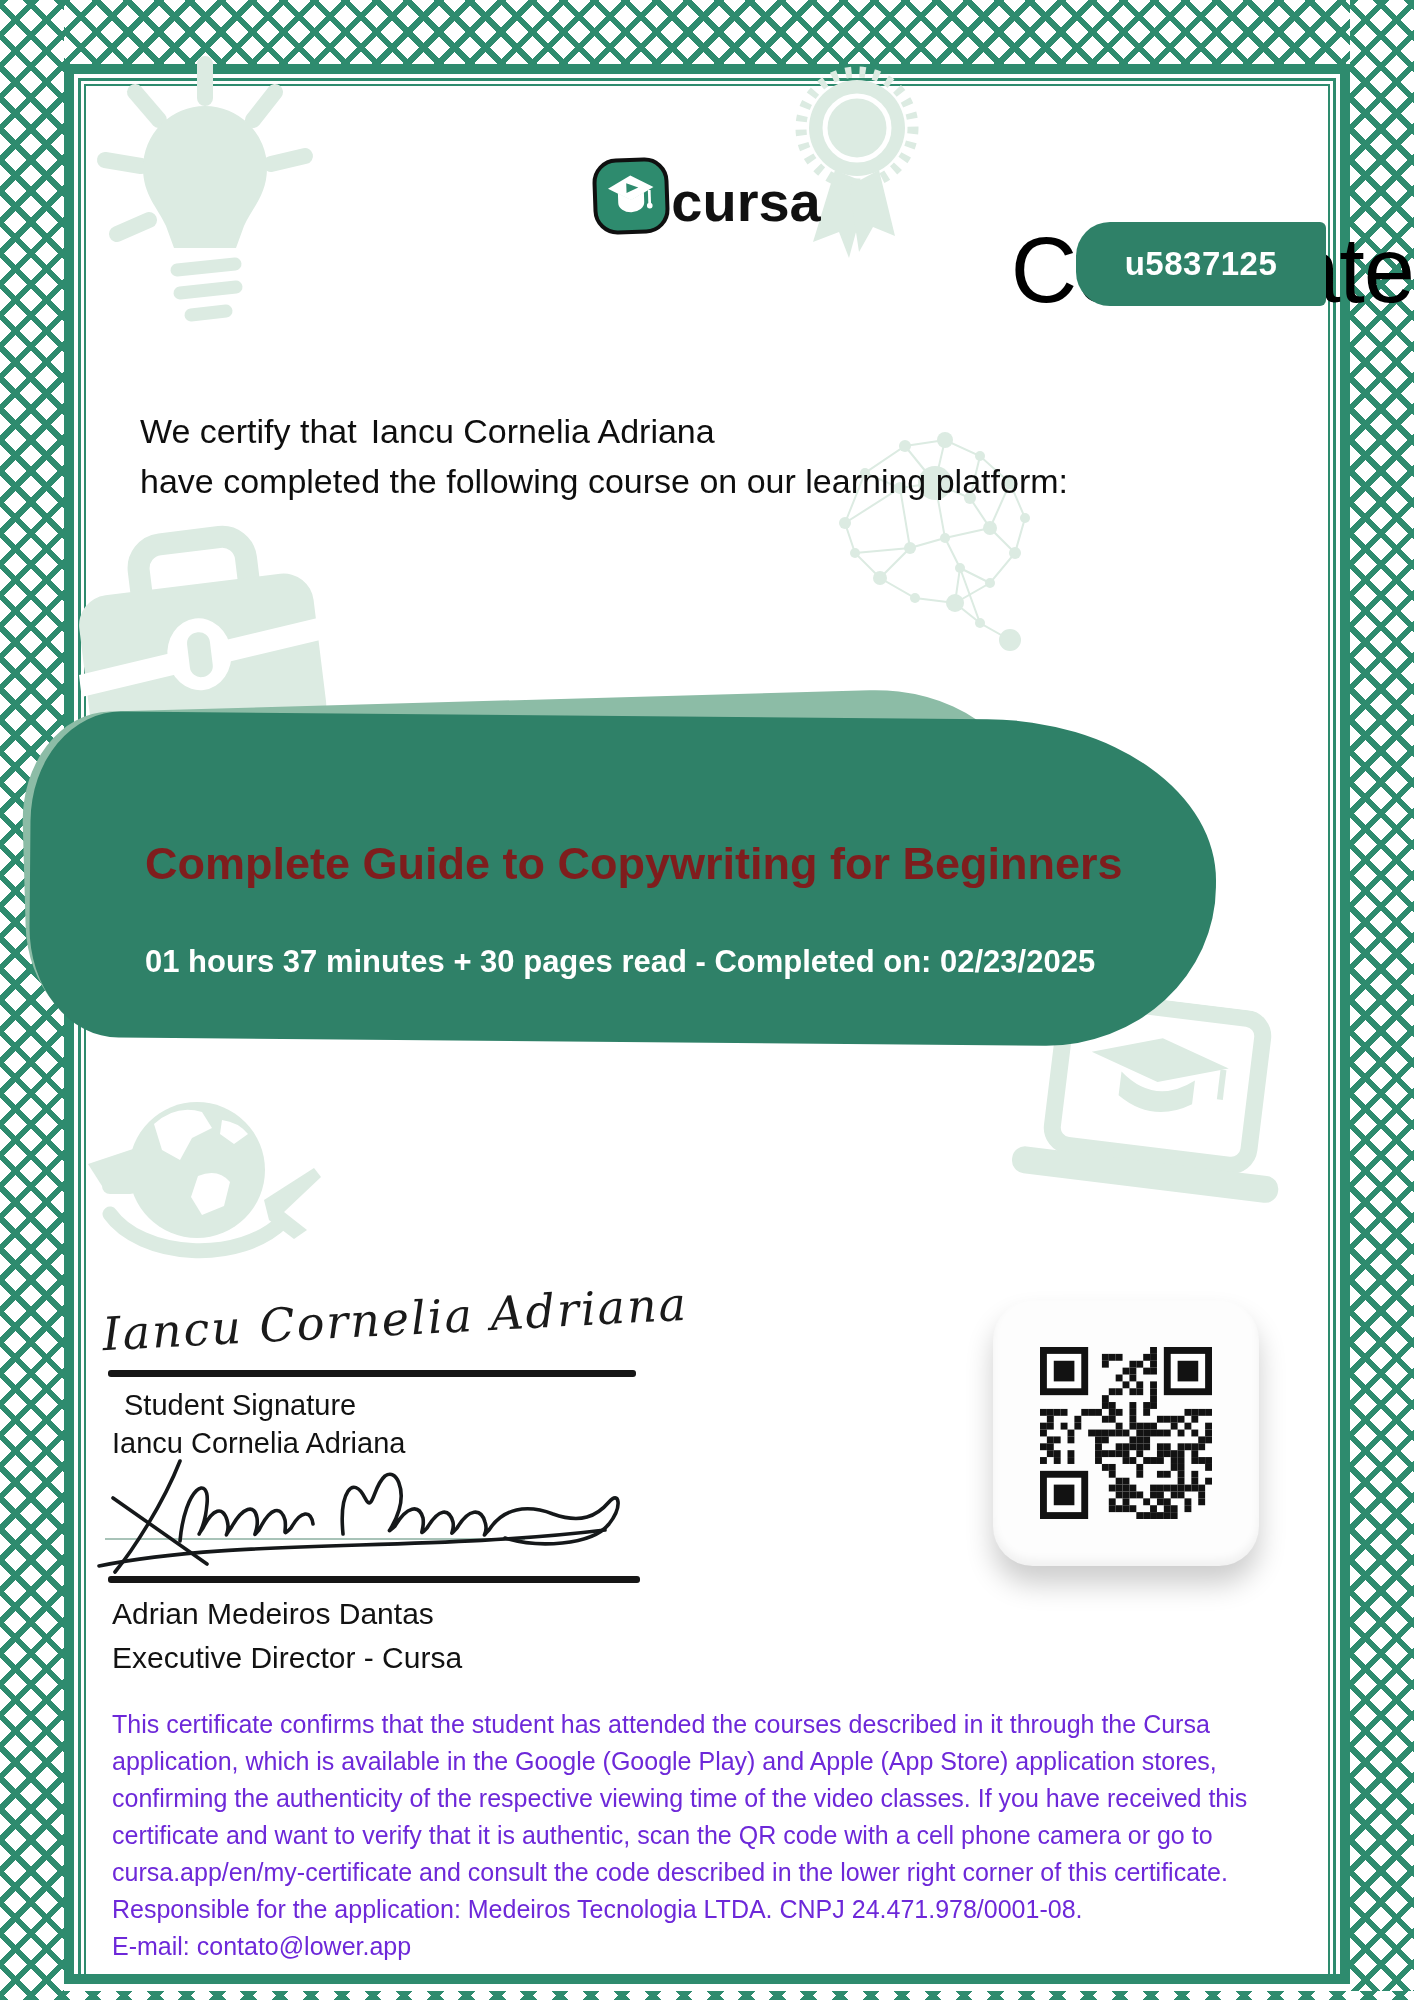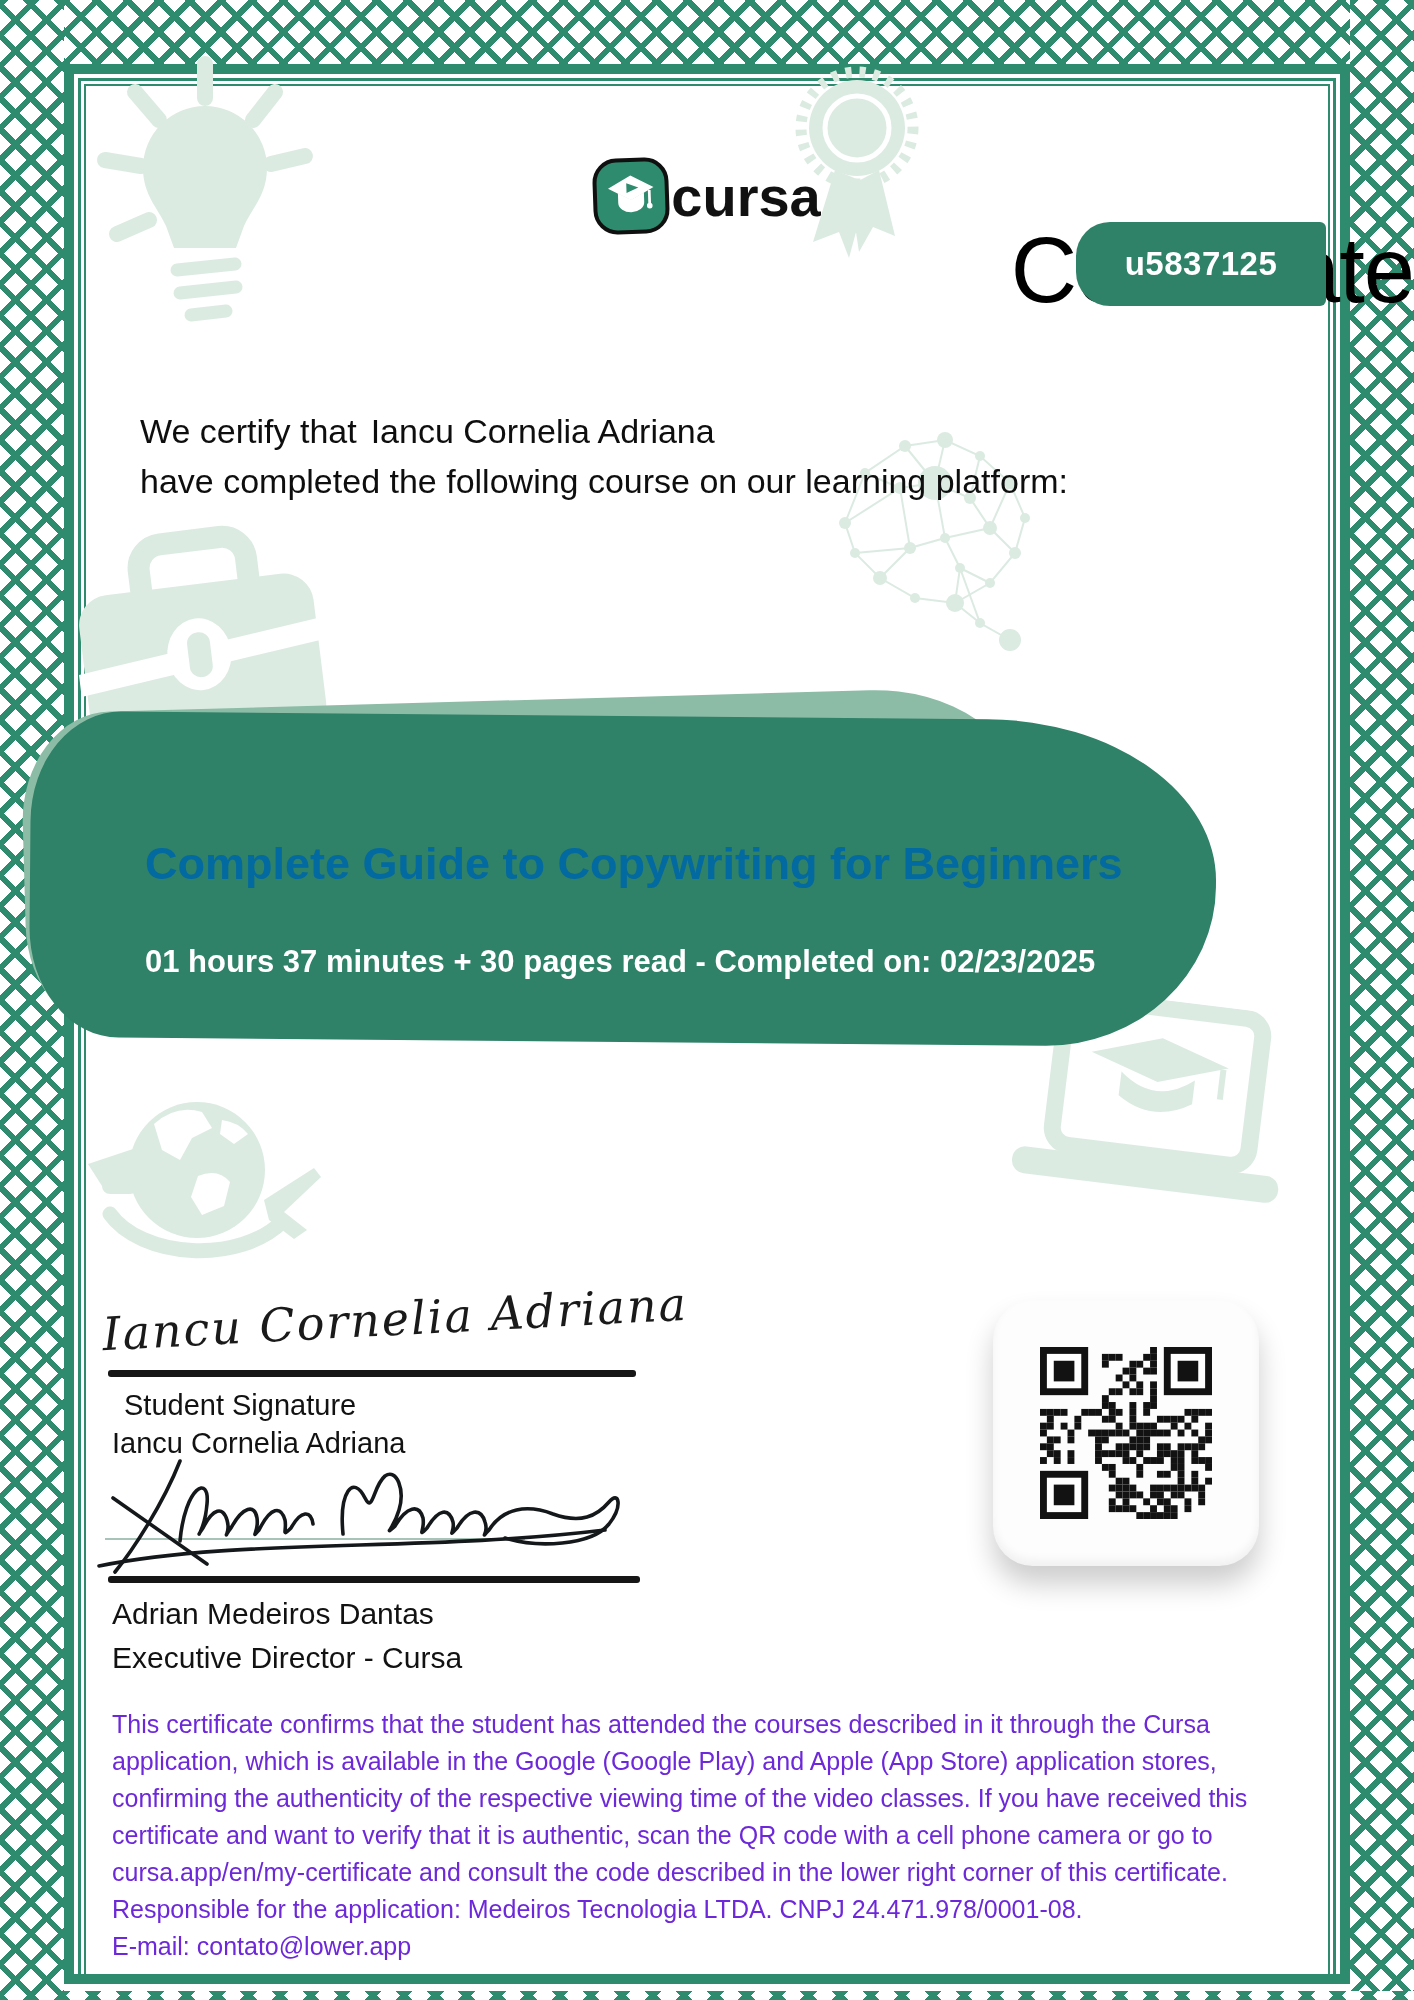--- a/index.html
+++ b/index.html
@@ -27,40 +27,40 @@
 
   .frame-outer{position:absolute;left:64px;top:64px;right:64px;bottom:16px;
     border:10px solid var(--green);z-index:2;overflow:hidden;}
   .frame-mid{position:absolute;left:4px;top:4px;right:4px;bottom:-40px;border:3px solid var(--green);}
   .frame-in{position:absolute;left:3px;top:3px;right:3px;bottom:-40px;border:2px solid var(--green);}
 
   
   .wm{position:absolute;z-index:3;color:var(--wm);}
 
   
-  .logo-row{position:absolute;top:158px;left:0;right:0;display:flex;justify-content:center;align-items:center;gap:2px;z-index:10;}
+  .logo-row{position:absolute;top:158px;left:0;right:0;display:flex;justify-content:center;align-items:flex-end;gap:2px;z-index:10;}
   .logo-icon{width:76px;height:76px;background:var(--green);border:4px solid #101010;border-radius:24px;
     transform:rotate(-2deg);display:flex;align-items:center;justify-content:center;}
   .wordmark{font-size:56px;font-weight:700;color:#111;letter-spacing:0;}
   .cert-title{position:absolute;top:224px;left:0;right:0;text-align:right;font-size:92px;font-weight:400;
     letter-spacing:-1px;color:#000000;z-index:9;line-height:1;}
   .badge{position:absolute;right:88px;top:222px;width:250px;height:84px;background:var(--banner);
     border-radius:34px 6px 6px 34px;display:flex;align-items:center;justify-content:center;z-index:11;
     color:#fff;font-size:33px;font-weight:600;letter-spacing:0.5px;}
 
   
   .certify{position:absolute;left:140px;top:406px;z-index:10;color:#0e0e0e;font-size:34px;font-weight:400;line-height:50px;}
   .certify .name{margin-left:14px;}
 
   
   .banner-sage{position:absolute;left:24px;top:700px;width:1000px;height:322px;background:var(--sage);
     border-radius:90px 150px 150px 90px / 110px 110px 140px 110px;transform:rotate(-1.6deg);z-index:5;}
   .banner-green{position:absolute;left:30px;top:716px;width:1186px;height:326px;background:var(--banner);
     border-radius:90px 230px 170px 90px / 110px 160px 160px 110px;transform:rotate(0.5deg);z-index:5;}
-  .course-title{position:absolute;left:145px;top:838px;z-index:6;color:#0369a1;font-size:45px;font-weight:700;}
+  .course-title{position:absolute;left:145px;top:838px;z-index:6;color:#7f1d1d;font-size:45px;font-weight:700;}
   .course-details{position:absolute;left:145px;top:944px;z-index:6;color:#fff;font-size:31px;font-weight:700;}
 
   
   .sig-script{position:absolute;left:102px;top:1292px;z-index:10;font-family:"DejaVu Serif",serif;
     font-style:italic;font-size:46px;color:#1a1a1a;transform:rotate(-3deg);letter-spacing:2px;}
   .sig-line{position:absolute;height:7px;background:#161616;border-radius:3px;z-index:10;}
   .sig-line1{left:108px;top:1370px;width:528px;}
   .sig-line2{left:108px;top:1576px;width:532px;}
   .sig-hairline{position:absolute;left:105px;top:1538px;width:420px;height:2px;background:#a8c3b8;z-index:9;}
   .sig-label{position:absolute;z-index:10;color:#121212;font-size:29px;line-height:1.2;}

